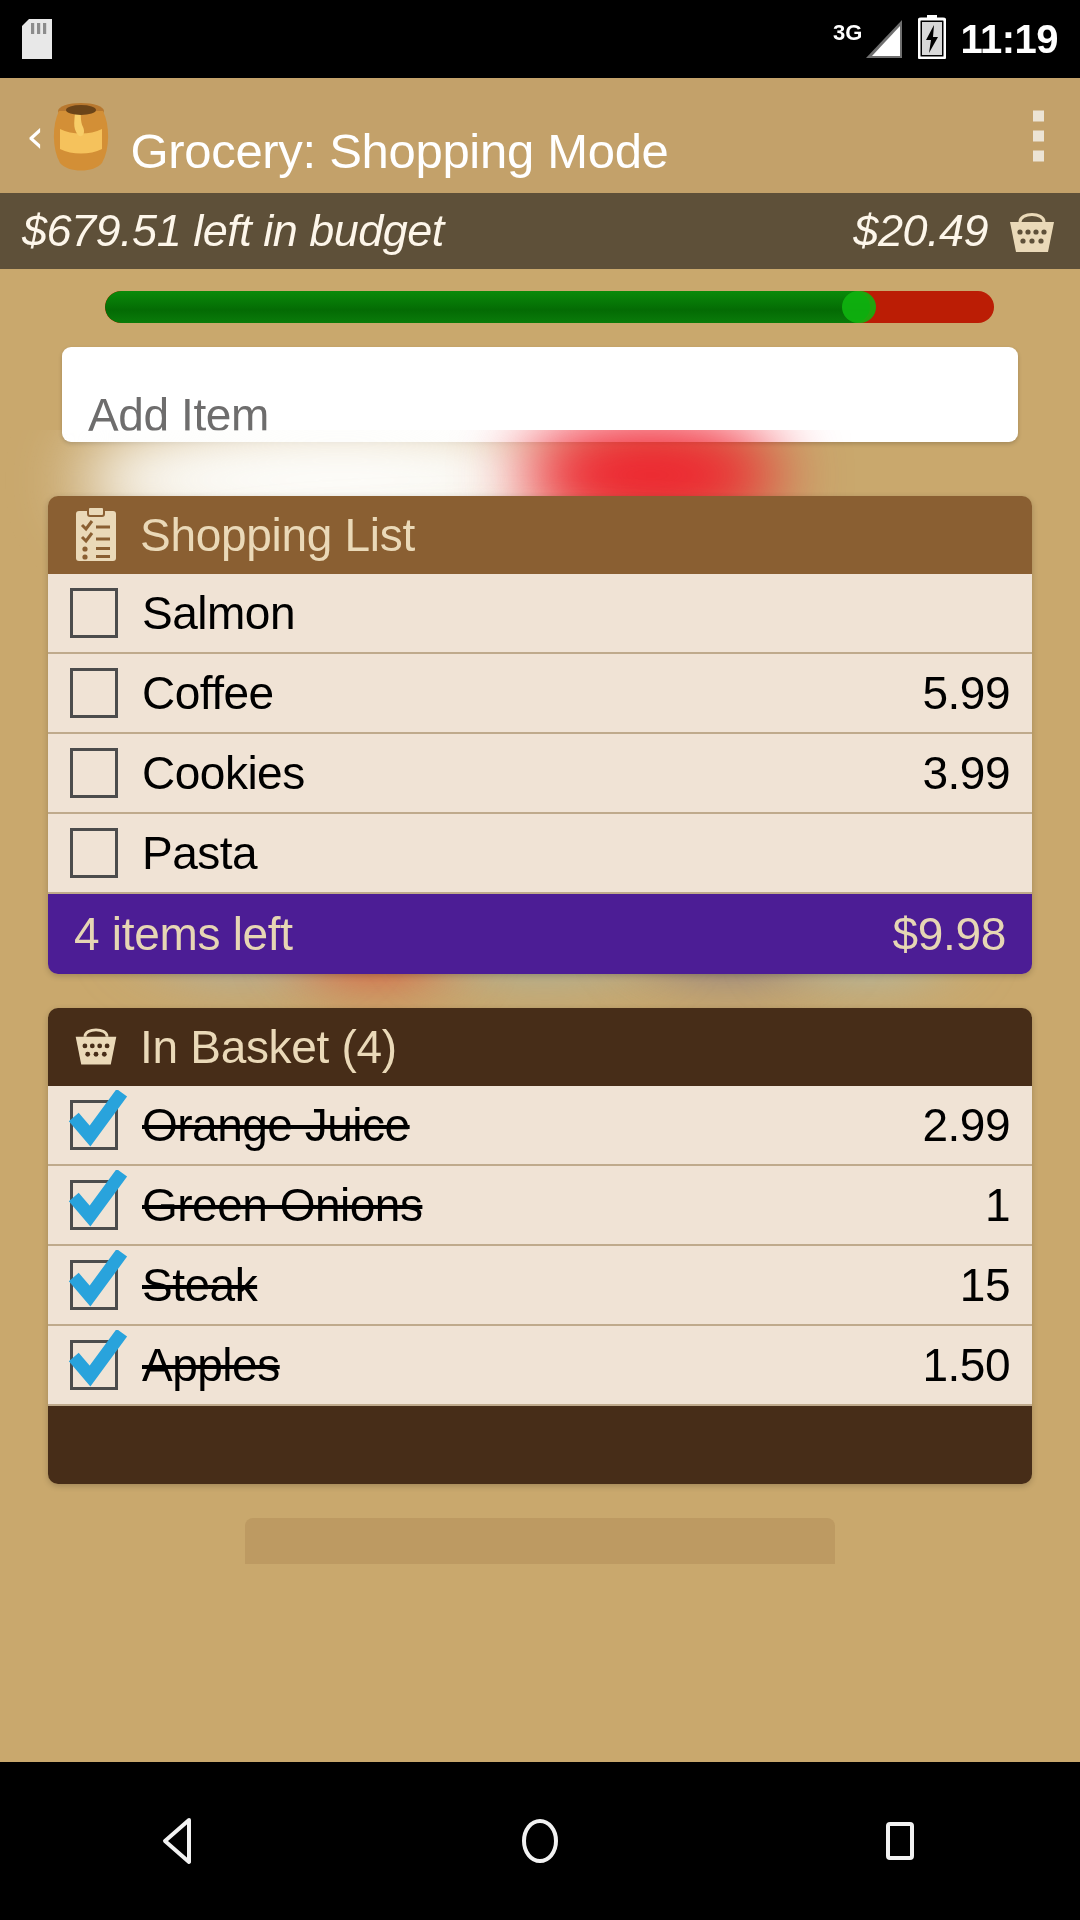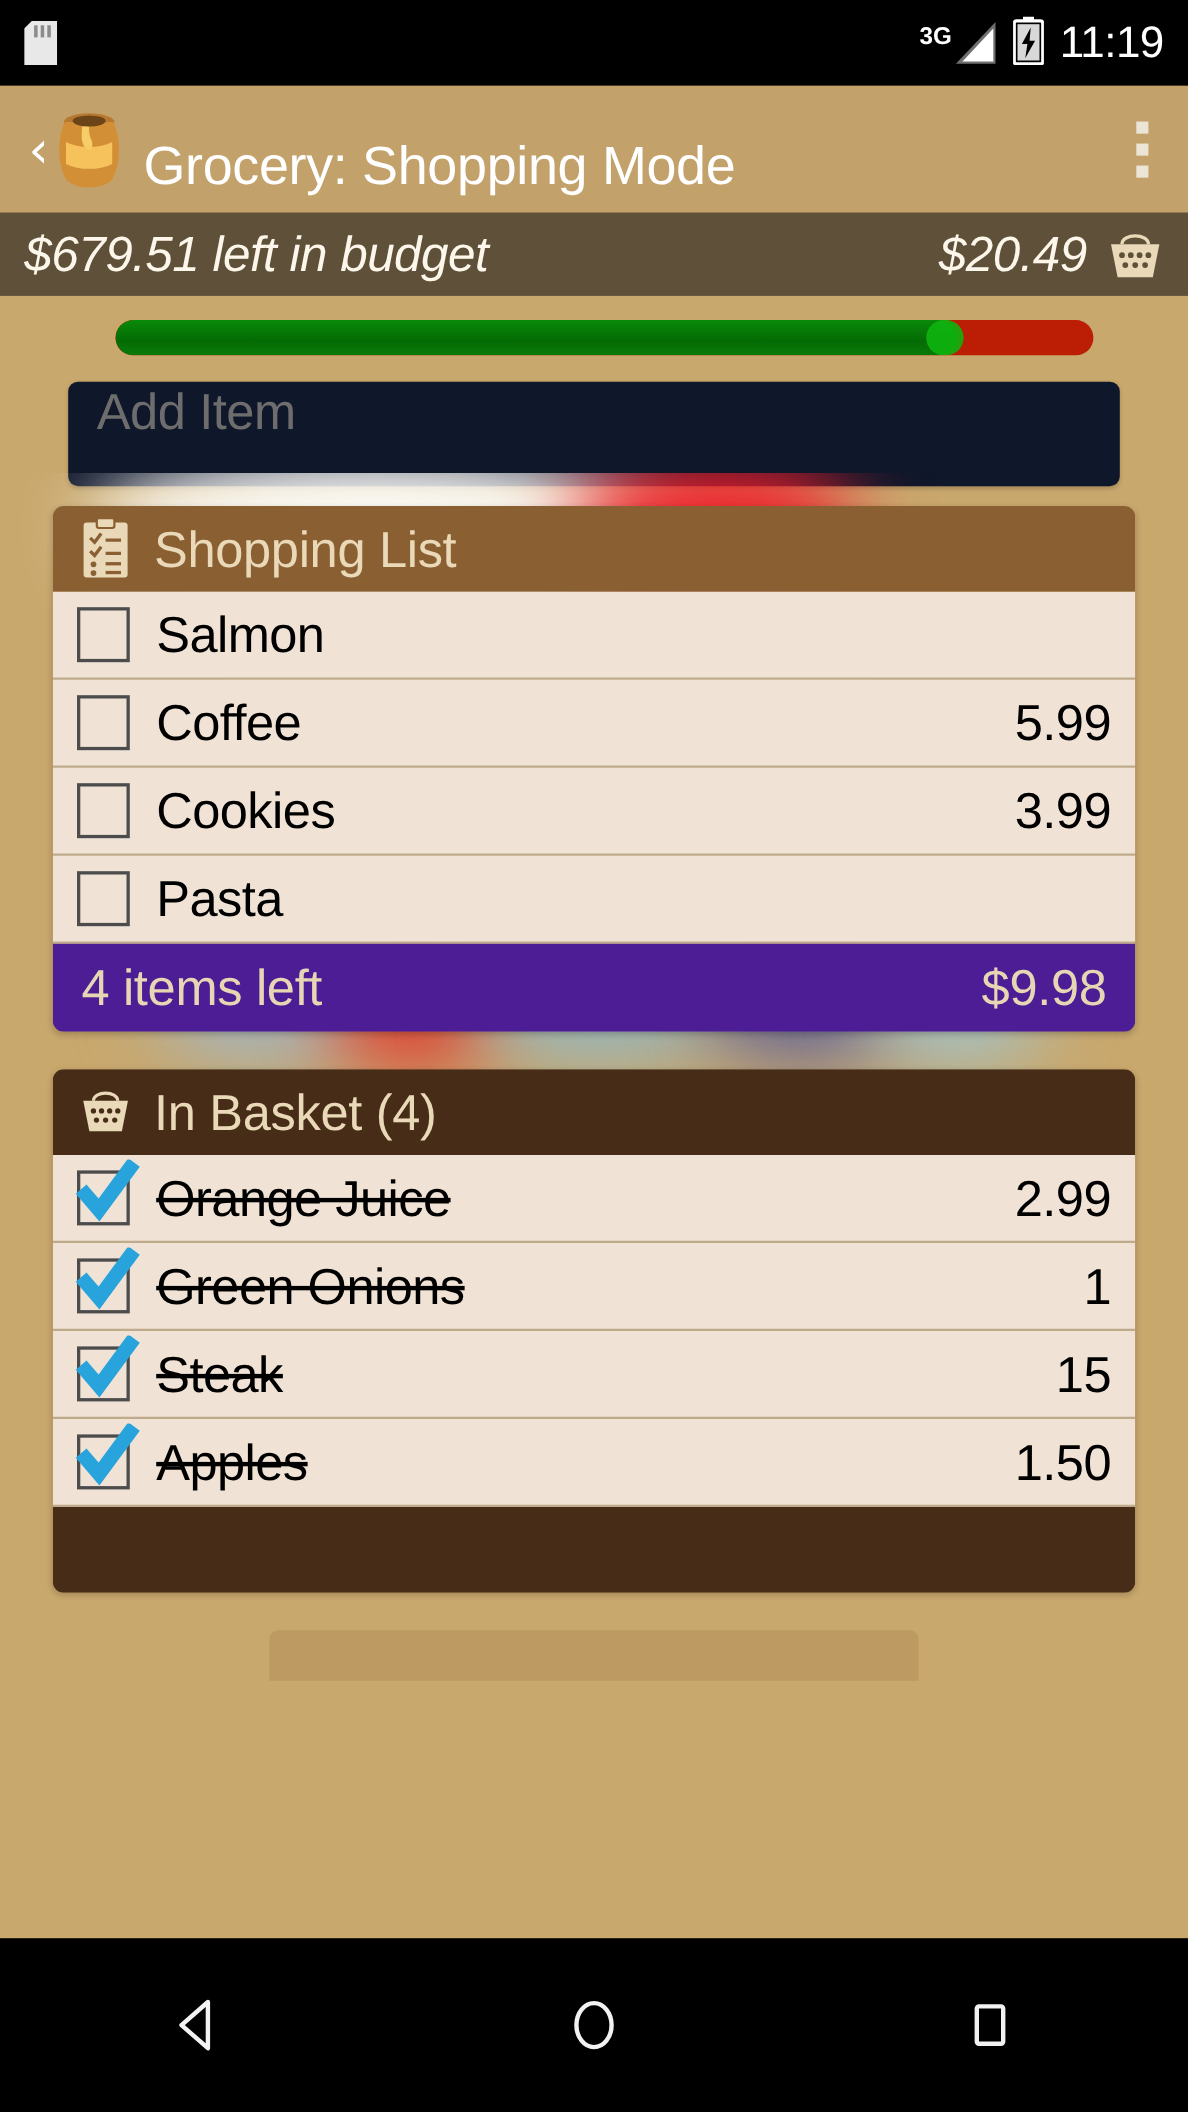--- a/index.html
+++ b/index.html
@@ -16,21 +16,21 @@
     height:78px; background:#000; color:#fff;
     display:flex; align-items:center; justify-content:space-between;
     padding:0 22px;
   }
   .sb-left{ display:flex; align-items:center; gap:14px; }
   .sd-card{ width:30px; height:40px; position:relative; }
   .sd-card svg{ display:block; }
   .sb-right{ display:flex; align-items:center; gap:14px; }
   .net{ display:flex; align-items:flex-end; gap:2px; }
   .net-label{ font-size:22px; font-weight:bold; line-height:1; margin-bottom:16px;}
-  .sb-clock{ font-size:40px; font-weight:400; letter-spacing:-0.5px; }
+  .sb-clock{ font-size:40px; font-weight:700; letter-spacing:-0.5px; }
 
   
   .actionbar{
     height:115px; background:#c3a16a;
     display:flex; align-items:center; padding:0 26px;
     position:relative;
   }
   .back-chevron{
     color:#fff; font-size:46px; line-height:1; margin-right:4px;
     font-family:"DejaVu Sans", sans-serif;
@@ -75,35 +75,35 @@
     border-radius:16px;
   }
   .progress .cap{
     position:absolute; top:0; bottom:0; width:34px;
     border-radius:17px; background:#0fb40f; opacity:.9;
   }
 
   
   .additem-wrap{ padding:24px 62px 0 62px; }
   .additem{
-    height:95px; background:#0f172a; border-radius:9px;
-    display:flex; align-items:flex-start; padding:0 26px;
+    height:95px; background:#ffffff; border-radius:9px;
+    display:flex; align-items:flex-end; padding:0 26px;
     box-shadow:0 2px 4px rgba(0,0,0,.18);
   }
   .additem .ph{ color:#6e6d6d; font-size:46px; letter-spacing:-0.4px; }
 
   
   .photo-blur{
     position:absolute; left:0; right:0; top:430px; height:1000px;
     z-index:0; pointer-events:none; overflow:hidden;
   }
   .blob{ position:absolute; filter:blur(34px); border-radius:50%; }
 
   
-  .cards{ position:relative; z-index:2; padding:18px 48px 0 48px; }
+  .cards{ position:relative; z-index:2; padding:18px 48px 0 48px;margin-top:36px; }
   .card{ border-radius:10px; overflow:hidden; margin-bottom:34px;
          box-shadow:0 2px 6px rgba(0,0,0,.20); }
   .card-head{
     display:flex; align-items:center; gap:20px;
     padding:14px 24px; height:78px;
   }
   .card-head.list{ background:#8a5f32; }
   .card-head.basket{ background:#472d18; }
   .card-head .ht{ color:#ead9b8; font-size:46px; letter-spacing:-0.3px; }
   .head-ico{ width:48px; height:56px; flex:0 0 auto; }

